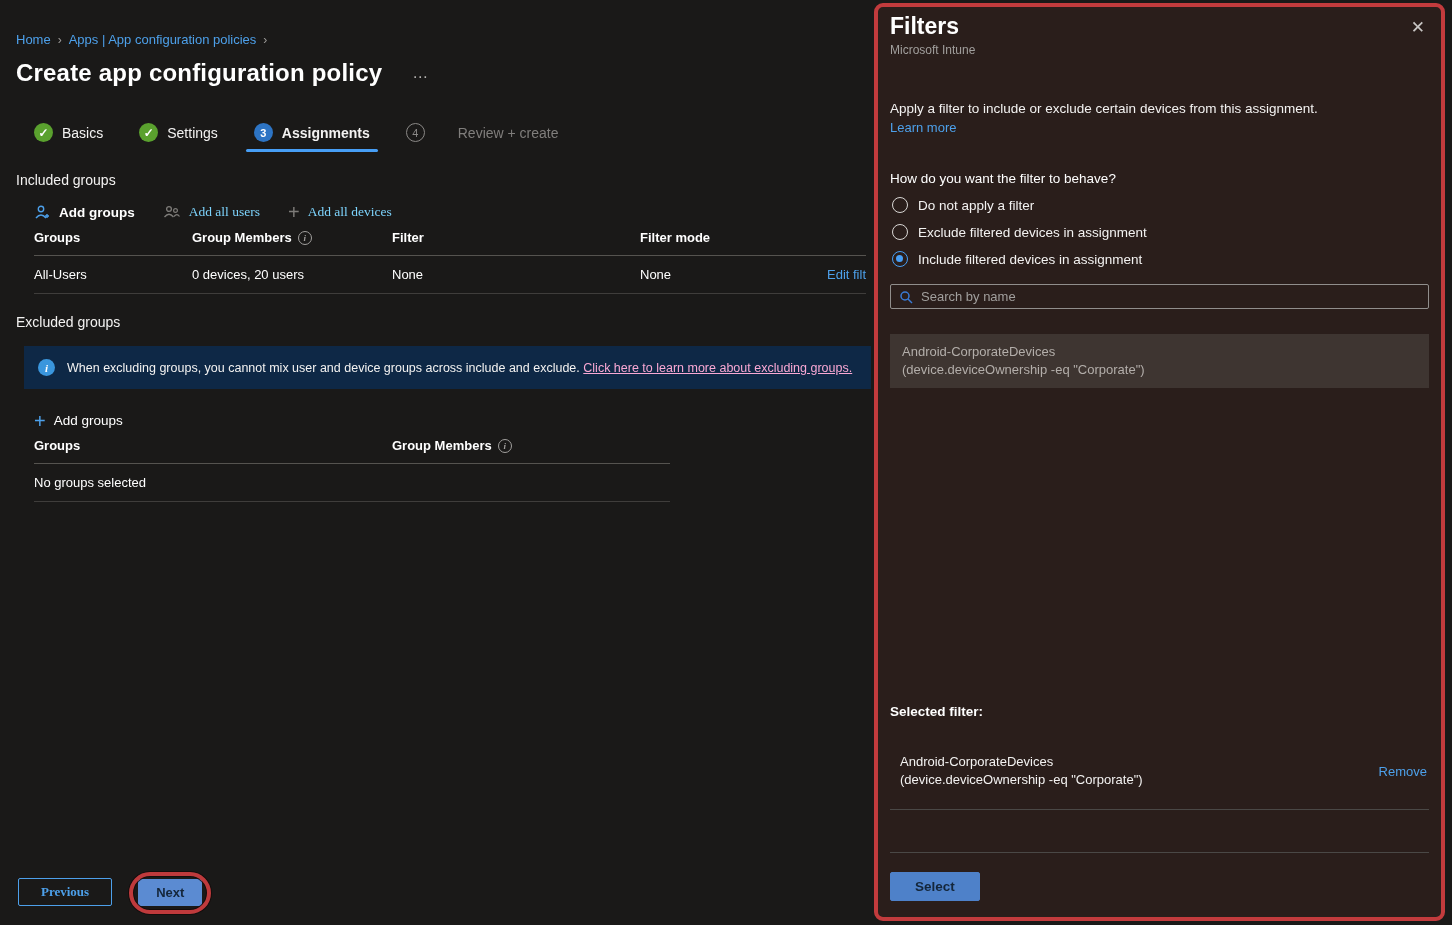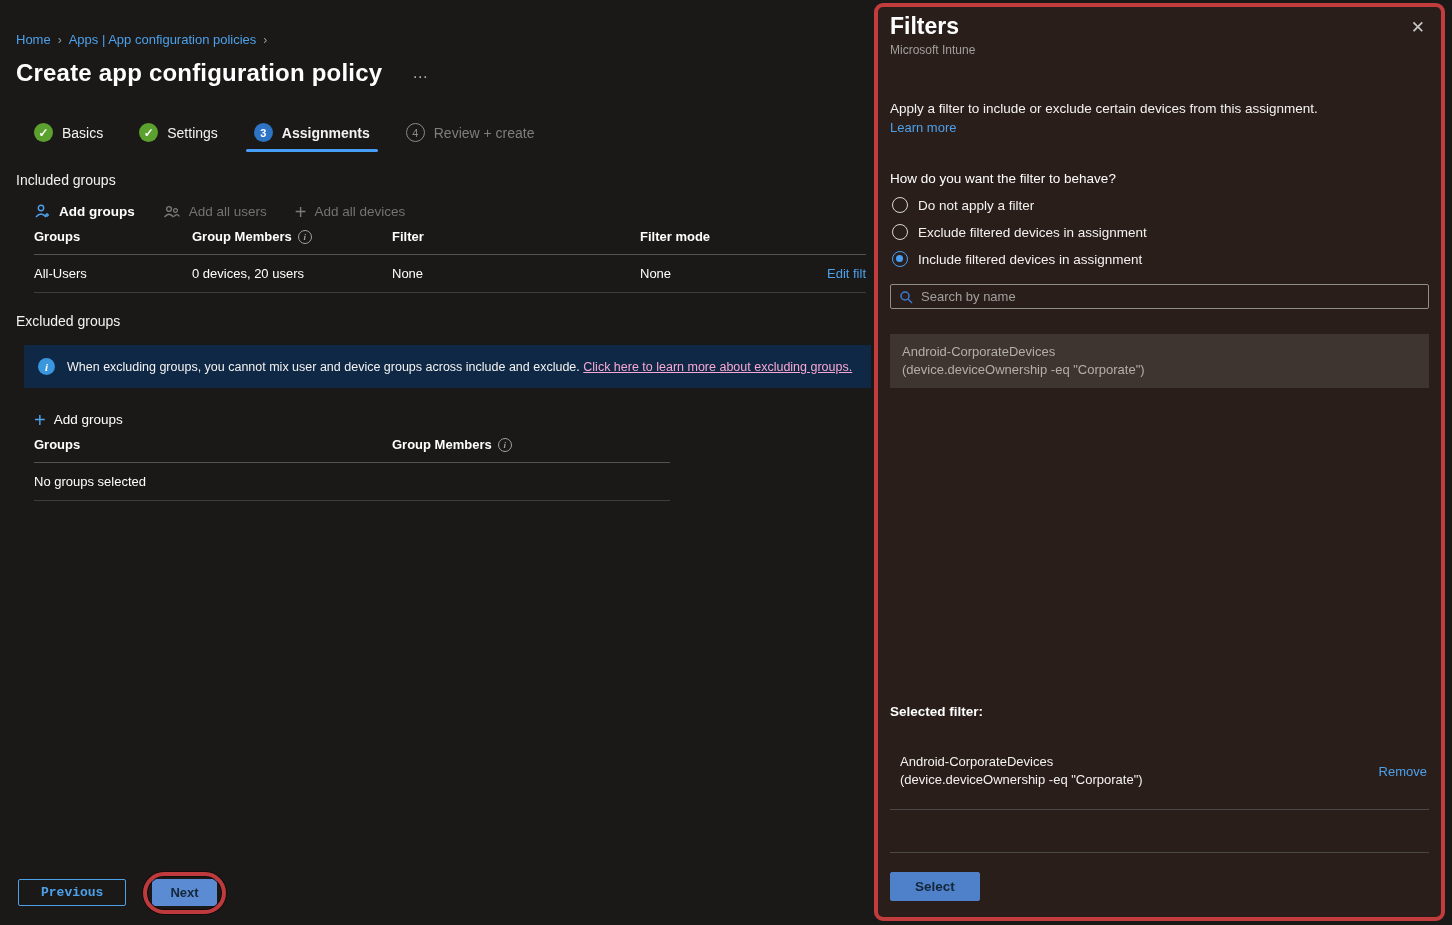--- a/index.html
+++ b/index.html
@@ -22,47 +22,47 @@
   
   .tabs { display:flex; gap:36px; padding:36px 0 0 34px; align-items:flex-start; }
   .tab { display:flex; gap:9px; align-items:center; padding-bottom:10px; cursor:pointer; position:relative; }
   .tab-circle { width:19px; height:19px; border-radius:50%; display:flex; align-items:center; justify-content:center; font-size:11px; flex:0 0 auto; }
   .tab-circle.done { background:#5aa12e; color:#fff; font-size:12px; font-weight:bold; }
   .tab-circle.current { background:#2d74c4; color:#fff; font-weight:bold; }
   .tab-circle.todo { background:transparent; border:1px solid #8a8886; color:#8a8886; }
   .tab-label { font-size:14px; color:#f3f2f1; }
   .tab.active .tab-label { font-weight:bold; }
   .tab.active::after { content:""; position:absolute; left:-8px; right:-8px; bottom:0; height:3px; background:#479ef5; border-radius:2px; }
-  .tab.disabled .tab-label { color:#807e7c; }
+  .tab.disabled .tab-label { color:#807e7c;margin-left:24px; }
   .section-title { font-size:14px; color:#f3f2f1; padding:20px 0 0 16px; }
   
   .actions { display:flex; gap:28px; padding:16px 0 0 34px; align-items:center; }
   .action { display:flex; gap:8px; align-items:center; cursor:pointer; font-size:13.5px; }
   .action .lbl-strong { color:#ffffff; font-weight:bold; }
-  .action .lbl-dim { color:#737373; }
+  .action .lbl-dim { color:#7dd3fc;font-family:Liberation Serif, serif; }
   .plus-glyph { color:#4da0ea; font-size:20px; font-weight:normal; line-height:14px; }
   .plus-dim { color:#7d7b78; font-size:20px; line-height:14px; }
   
   .tbl { margin-left:34px; margin-top:4px; width:832px; }
   .tbl-head, .tbl-row { display:flex; align-items:center; }
   .tbl-head { font-weight:bold; font-size:13px; padding:6px 0 10px 0; border-bottom:1px solid #55534f; }
   .tbl-row { font-size:13px; padding:11px 0; border-bottom:1px solid #3f3d3b; }
   .col1 { width:158px; } .col2 { width:200px; } .col3 { width:248px; } .col4 { flex:1; display:flex; align-items:center; }
   .colA { width:358px; } .colB { flex:1; }
   .hd-with-icon { display:flex; gap:6px; align-items:center; }
   .info-ic { width:14px; height:14px; border-radius:50%; border:1px solid #a19f9d; color:#a19f9d; font-size:9px; display:inline-flex; align-items:center; justify-content:center; font-style:italic; font-family:"Liberation Serif", serif; cursor:pointer; }
   .edit-link { color:#4da0ea; cursor:pointer; margin-left:auto; white-space:nowrap; }
   
   .banner { margin:16px 0 0 24px; width:847px; background:#0e2846; display:flex; align-items:center; gap:12px; padding:13px 14px; }
   .banner-info { width:17px; height:17px; border-radius:50%; background:#3a96dd; color:#ffffff; font-size:11px; font-weight:bold; font-style:italic; display:flex; align-items:center; justify-content:center; flex:0 0 auto; font-family:"Liberation Serif", serif; }
   .banner-text { font-size:12.5px; color:#f3f2f1; }
   .banner-link { color:#f9a8d4; text-decoration:underline; cursor:pointer; }
   
   .footer-btns { position:absolute; left:18px; bottom:19px; display:flex; gap:26px; align-items:center; }
-  .btn-outline { background:transparent; border:1px solid #4da0ea; color:#4da0ea; font-weight:bold; font-size:13px; padding:5px 22px; border-radius:2px; cursor:pointer; font-family:Liberation Mono, monospace; }
+  .btn-outline { background:transparent; border:1px solid #4da0ea; color:#4da0ea; font-weight:bold; font-size:13px; padding:5px 22px; border-radius:2px; cursor:pointer; font-family:Liberation Serif, serif; }
   .next-wrap { position:relative; display:inline-block; }
   .btn-primary { background:#5b8bd2; border:1px solid #5b8bd2; color:#14263a; font-weight:bold; font-size:13px; padding:5px 17px; border-radius:2px; cursor:pointer; font-family:"Liberation Sans", sans-serif; }
   .red-stadium { position:absolute; left:-9px; top:-7px; right:-9px; bottom:-8px; border:4px solid #bf3a3c; border-radius:999px; box-shadow:0 0 0 1px rgba(20,10,10,0.8), inset 0 0 0 1px rgba(20,10,10,0.8); pointer-events:none; }
   
   .panel { position:absolute; left:874px; top:3px; width:571px; height:918px; background:#2a1e1b; border:4px solid #c23b3d; border-radius:9px; display:flex; flex-direction:column; padding:6px 12px 16px 12px; overflow:hidden; }
   .panel-header { display:flex; justify-content:space-between; align-items:flex-start; }
   .panel-title { font-size:23px; font-weight:bold; }
   .panel-sub { font-size:12px; color:#a19f9d; margin-top:3px; }
   .panel-close { color:#c8c6c4; font-size:17px; cursor:pointer; padding:6px 4px; line-height:1; }
   .panel-desc { margin-top:44px; font-size:13.5px; color:#f3f2f1; }

